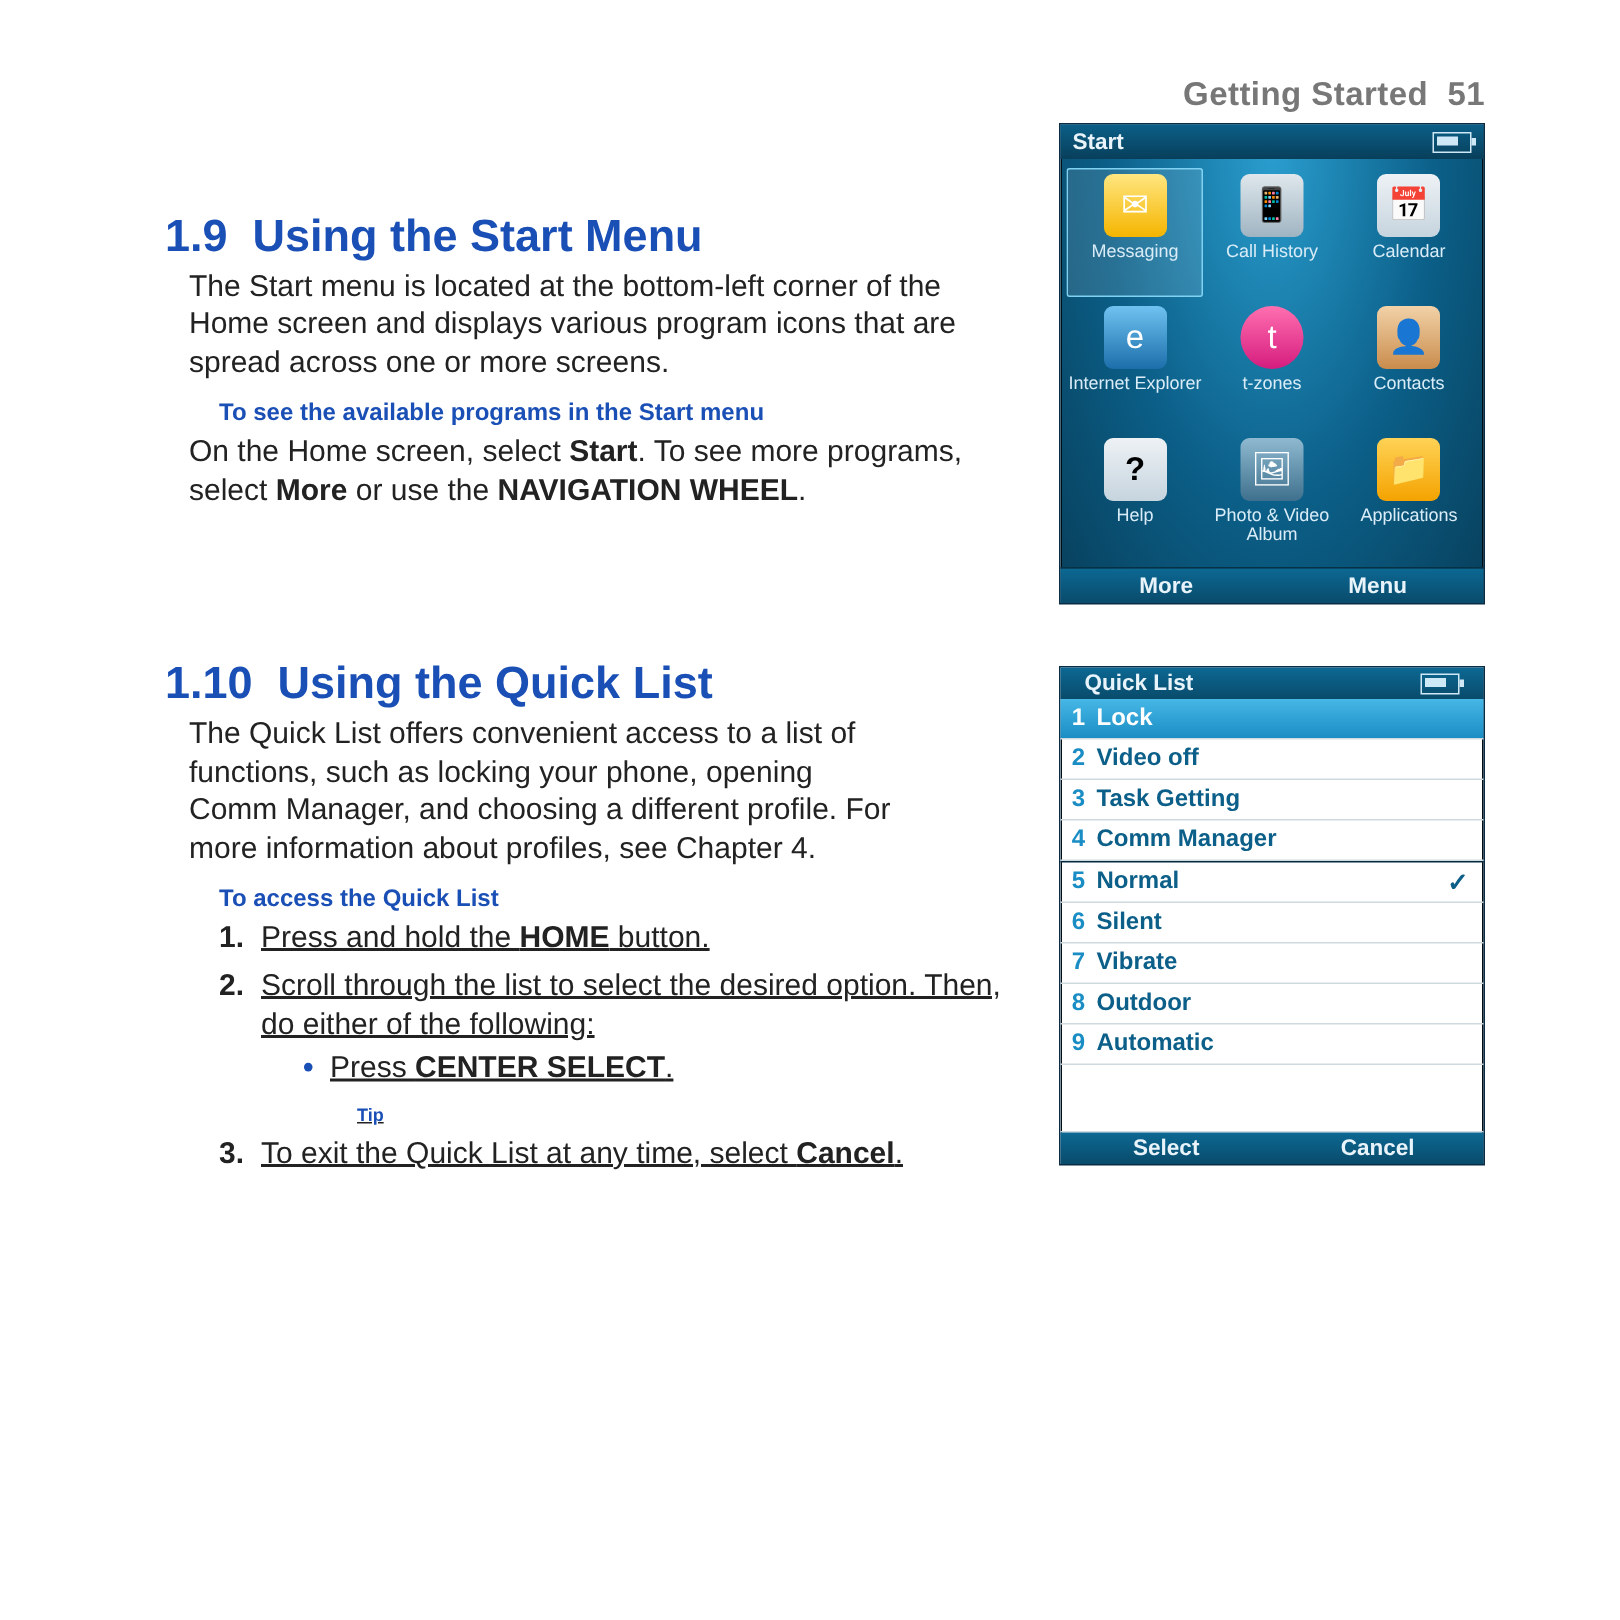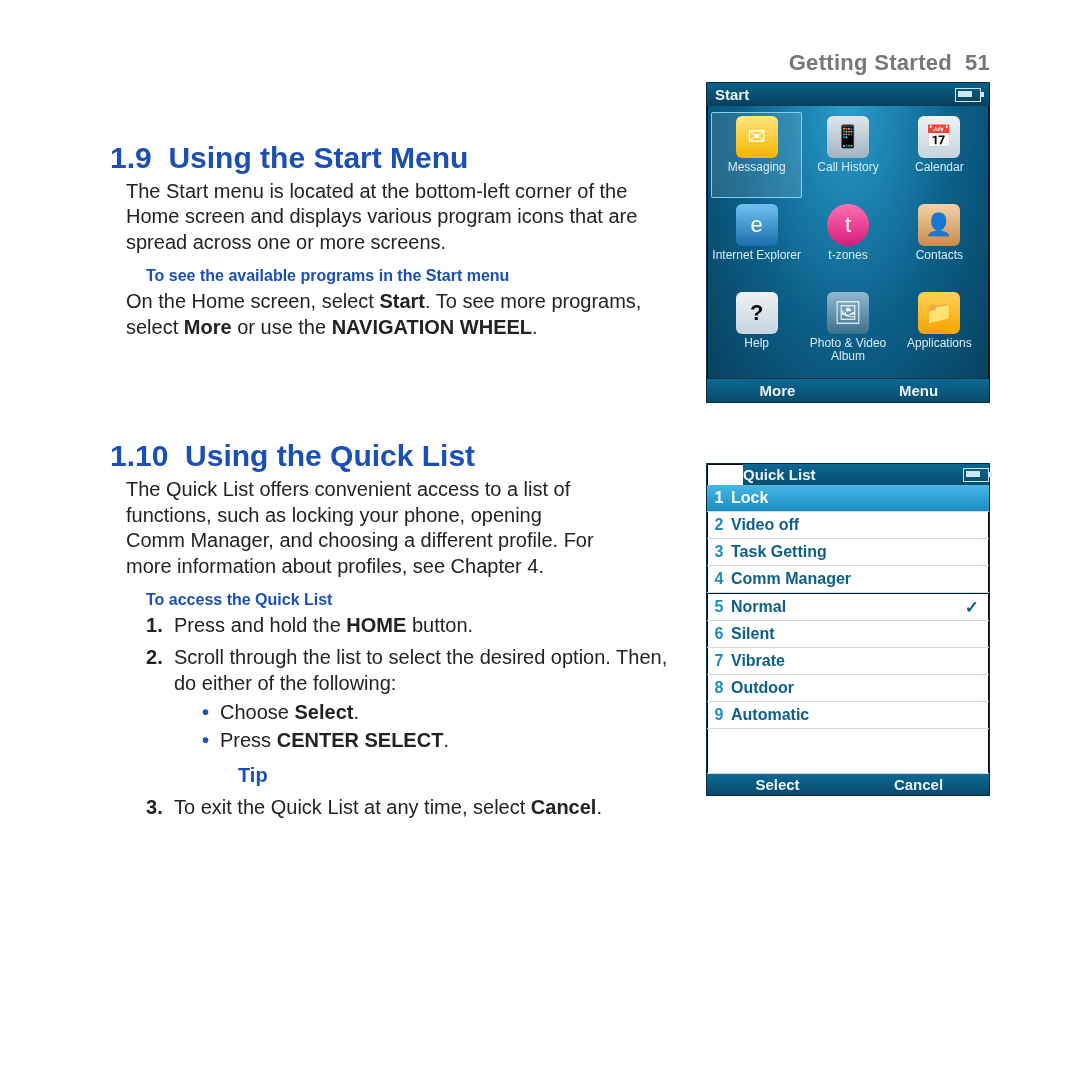--- a/index.html
+++ b/index.html
@@ -62,20 +62,21 @@
     padding: 0;
     font-size: 20px;
     line-height: 1.28;
   }
   ol.steps > li {
     counter-increment: step;
     position: relative;
     padding-left: 28px;
     margin-bottom: 6px;
     max-width: 520px;
+    text-decoration: underline;
   }
   ol.steps > li::before {
     content: counter(step) ".";
     position: absolute;
     left: 0;
     font-weight: 700;
   }
   ul.bullets {
     list-style: none;
     margin: 4px 0 4px 28px;
@@ -95,21 +96,21 @@
   }
   .tip-row {
     display: flex;
     gap: 28px;
     margin: 10px 0 6px 64px;
     max-width: 500px;
   }
   .tip-label {
     color: #1a4fb6;
     font-weight: 700;
-    font-size: 20px;
+    font-size: 12px;
     flex: 0 0 auto;
   }
   .tip-text {
     color: #1a4fb6;
     font-size: 18px;
     line-height: 1.25;
   }
 
   
   .phone-start {
@@ -190,21 +191,21 @@
     border: 1px solid #0a2d45;
     background: #fff;
     font-family: Tahoma, Arial, sans-serif;
     color: #083f5b;
     margin-top: 0px;
     box-shadow: 0 0 0 1px #020e15 inset;
   }
   .ql-top {
     display:flex; justify-content:space-between; align-items:center;
     background: linear-gradient(#0c6893, #094b6b);
-    color:#e8f3fa; font-weight:700; font-size:15px; padding: 2px 0; margin-left: 36px;
+    color:#e8f3fa; font-weight:700; font-size:15px; padding: 2px 16px;
   }
   .ql-list { }
   .ql-item {
     display:flex; align-items:center;
     font-size: 16px; font-weight:700;
     height: 26px;
     border-bottom: 1px solid #cfd9e0;
     color: #0b5f88;
     position: relative;
   }
@@ -309,21 +310,20 @@
       </h2>
       <p class="body-text indent" style="max-width:470px">The Quick List offers convenient access to a list of functions, such as locking your phone, opening Comm Manager, and choosing a different profile. For more information about profiles, see Chapter 4.</p>
       <div class="subhead">To access the Quick List</div>
       <ol class="steps">
         <li>
           <span>Press and hold the </span><b>HOME</b><span> button.</span>
         </li>
         <li>
           <span>Scroll through the list to select the desired option. Then, do either of the following:</span>
           <ul class="bullets">
-            <li><span>Choose </span><b>Select</b><span>.</span></li>
             <li><span>Press </span><b>CENTER SELECT</b><span>.</span></li>
           </ul>
           <div class="tip-row">
             <div class="tip-label">Tip</div>
           </div>
         </li>
         <li>
           <span>To exit the Quick List at any time, select </span><b>Cancel</b><span>.</span>
         </li>
       </ol>

